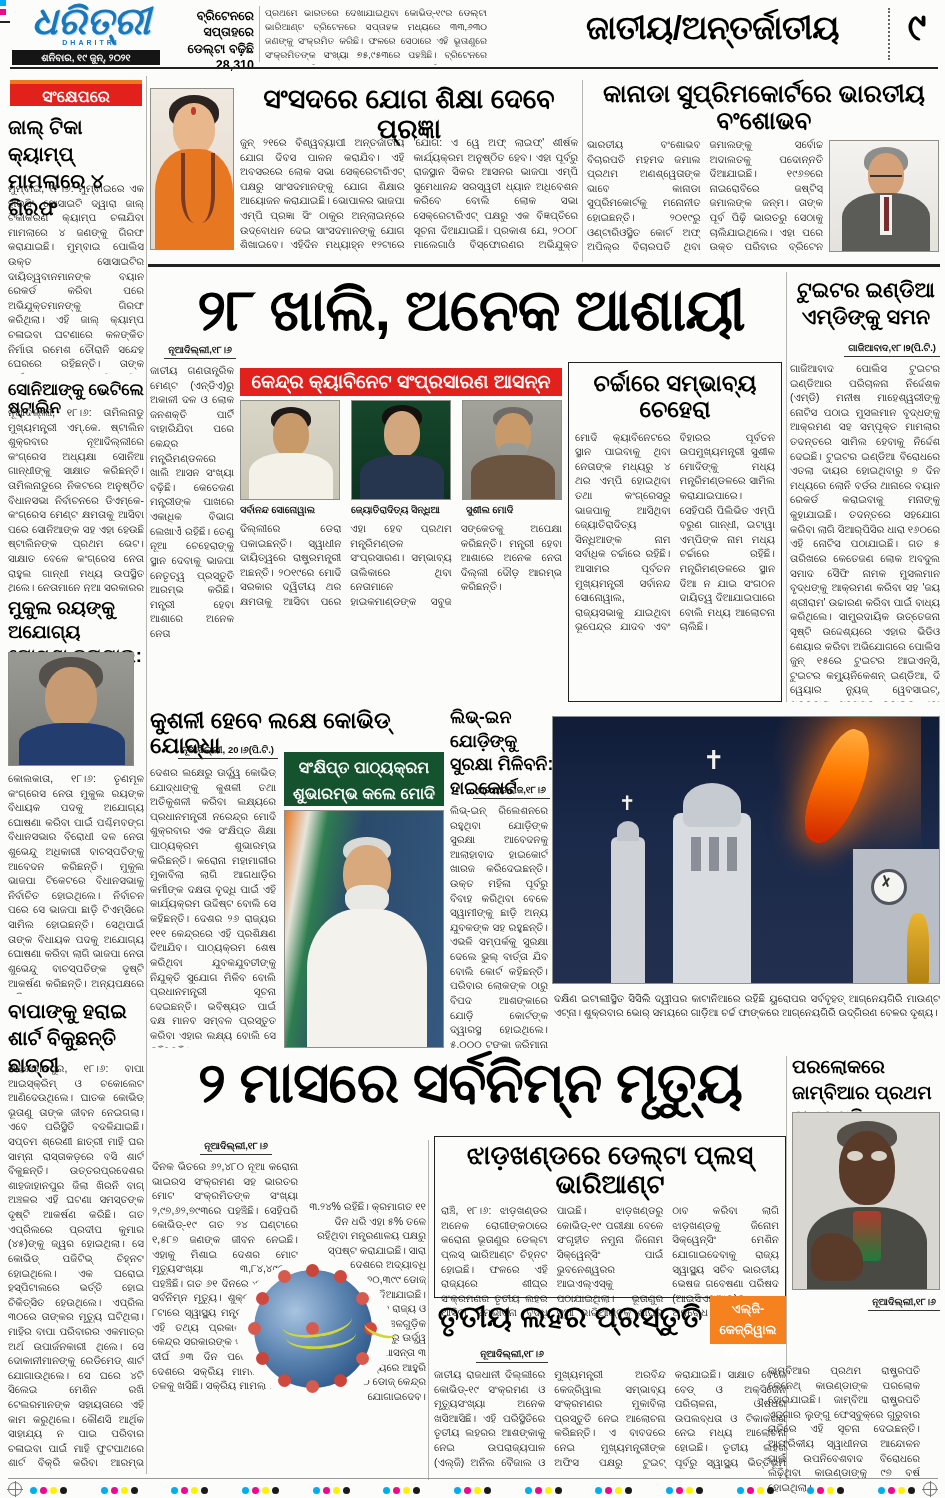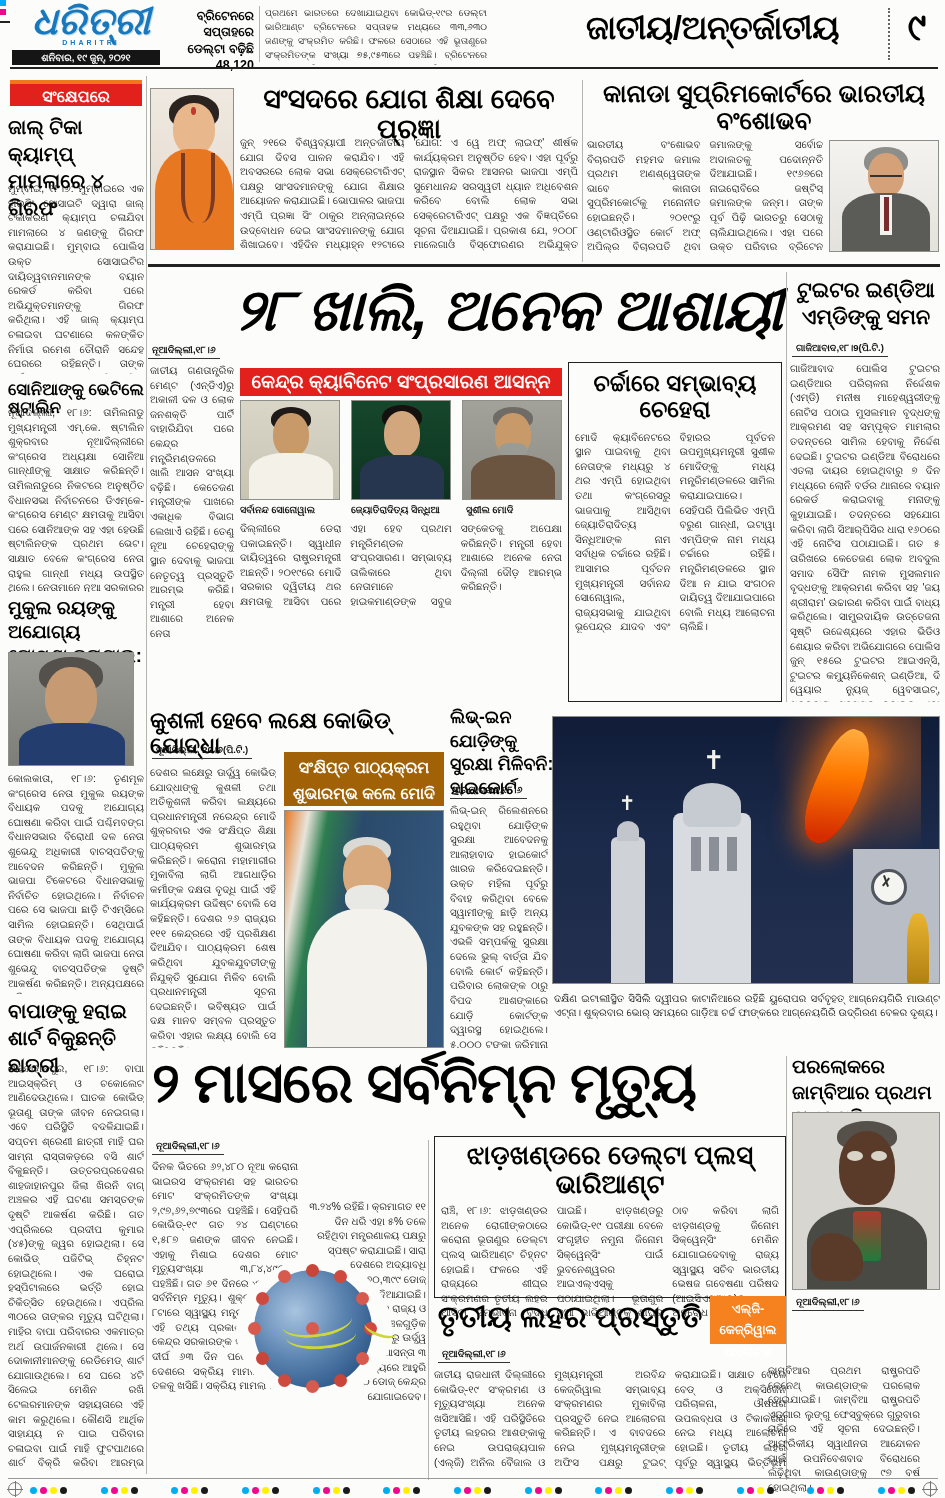--- a/index.html
+++ b/index.html
@@ -1,31 +1,31 @@
 <!DOCTYPE html>
 <html><head>
 <meta charset="utf-8">
 <style>
   html,body{margin:0;padding:0;background:#e8e8e4;}
   #page{position:relative;width:945px;height:1498px;margin:0 auto;background:#fcfcfa;
         font-family:"Liberation Sans","DejaVu Sans",sans-serif;color:#141414;overflow:hidden;}
   .abs{position:absolute;box-sizing:border-box;}
   .body-text{font-size:10.3px;line-height:1.42;text-align:justify;color:#181818;overflow:hidden;}
   .headline{font-weight:bold;color:#000;line-height:1.12;}
-  .dateline{font-weight:bold;font-size:9.5px;text-align:left;color:#111;}
+  .dateline{font-weight:bold;font-size:9.5px;text-align:right;color:#111;}
   .dateline .dl-inner{display:inline-block;border-bottom:1px solid #333;padding:0 4px 2px;}
   .vrule{border-left:1px solid #b5b5b0;}
   .hrule{background:#222;}
   .photo{overflow:hidden;border:1px solid #8f8f8a;background:#d8d6d0;}
   .p-head{position:absolute;border-radius:48% 48% 46% 46%;}
   .p-hair{position:absolute;border-radius:50% 50% 42% 42%;}
   .p-torso{position:absolute;border-radius:42% 42% 0 0;}
   .caption{font-size:10.2px;line-height:1.35;color:#111;text-align:justify;}
   .kicker-red{background:#e3211c;color:#fff;font-weight:bold;text-align:center;}
-  .kicker-blue{background:#a16207;color:#fff;font-weight:bold;text-align:center;}
+  .kicker-blue{background:#14532d;color:#fff;font-weight:bold;text-align:center;}
   .kicker-orange{background:#f5821f;color:#fff;font-weight:bold;text-align:center;}
   .boxed{border:1.5px solid #222;}
   .cols2{column-count:2;column-gap:9px;}
   .cols3{column-count:3;column-gap:9px;}
   .minicap{font-size:9.6px;font-weight:bold;text-align:left;color:#111;}
   #color-bar{position:absolute;left:30px;right:30px;bottom:3px;height:10px;display:flex;justify-content:space-between;align-items:center;}
   .dotgrp{display:flex;gap:3px;}
   .dot{width:7px;height:7px;border-radius:50%;display:inline-block;}
   .regmark{position:absolute;width:12px;height:12px;border:1px solid #777;border-radius:50%;}
   .regmark:before,.regmark:after{content:"";position:absolute;background:#777;}
@@ -45,21 +45,21 @@
   </div>
 
   <div class="abs" style="left:16px;top:2px;width:150px;height:48px;text-align:center;">
     <div style="font-size:38px;font-weight:bold;font-style:italic;color:#1878be;line-height:1.05;text-shadow:1px 1px 0 #bcd9ef;">ଧରିତ୍ରୀ</div>
     <div style="font-size:7px;font-weight:bold;letter-spacing:3px;color:#1878be;margin-top:-3px;">DHARITRI</div>
   </div>
   <div class="abs" style="left:12px;top:50px;width:148px;height:15px;background:#151515;color:#fff;
               font-size:9.8px;font-weight:bold;text-align:center;line-height:15px;">
     <span>ଶନିବାର, ୧୯ ଜୁନ୍, ୨୦୨୧</span>
   </div>
-  <div class="abs headline" style="left:166px;top:8px;width:88px;height:54px;font-size:12.5px;text-align:right;line-height:1.3;">ବ୍ରିଟେନରେ ସପ୍ତାହରେ ଡେଲ୍ଟା ବଢ଼ିଛି 48,120</div>
+  <div class="abs headline" style="left:166px;top:8px;width:88px;height:54px;font-size:12.5px;text-align:right;line-height:1.3;">ବ୍ରିଟେନରେ ସପ୍ତାହରେ ଡେଲ୍ଟା ବଢ଼ିଛି 28,310</div>
   <div class="abs vrule" style="left:259px;top:6px;height:56px;"></div>
   <div class="abs body-text" style="left:265px;top:7px;width:222px;height:58px;font-size:9.3px;line-height:1.5;">ପ୍ରଥମେ ଭାରତରେ ଦେଖାଯାଇଥିବା କୋଭିଡ୍-୧୯ର ଡେଲ୍ଟା ଭାରିଆଣ୍ଟ ବ୍ରିଟେନରେ ସପ୍ତାହକ ମଧ୍ୟରେ ୩୩,୬୩୦ ଜଣଙ୍କୁ ସଂକ୍ରମିତ କରିଛି। ଫଳରେ ସେଠାରେ ଏହି ଭୂତାଣୁରେ ସଂକ୍ରମିତଙ୍କ ସଂଖ୍ୟା ୭୫,୯୫୩ରେ ପହଞ୍ଚିଛି। ବ୍ରିଟେନରେ ମୋଟ ସଂକ୍ରମିତଙ୍କ ମଧ୍ୟରୁ ୯୯% ଡେଲ୍ଟା ଭାରିଆଣ୍ଟ ଦ୍ୱାରା ଆକ୍ରାନ୍ତ ବୋଲି କୁହାଯାଇଛି।</div>
   <div class="abs headline" style="left:545px;top:10px;width:335px;height:46px;font-size:33px;text-align:center;letter-spacing:-0.5px;">ଜାତୀୟ/ଅନ୍ତର୍ଜାତୀୟ</div>
   <div class="abs" style="left:888px;top:8px;height:52px;border-left:2px dotted #666;"></div>
   <div class="abs headline" style="left:894px;top:6px;width:46px;height:50px;font-size:38px;text-align:center;">୯</div>
   <div class="abs hrule" style="left:10px;top:67px;width:928px;height:2px;"></div>
 
   <div class="abs vrule" style="left:146px;top:76px;height:1398px;"></div>
 
   <div class="abs kicker-red" style="left:10px;top:80px;width:132px;height:26px;font-size:16px;line-height:26px;border-top:4px solid #f07818;">
@@ -101,21 +101,21 @@
     <div class="p-hair" style="left:34px;top:6px;width:44px;height:28px;background:#8d8d89;"></div>
     <div class="p-head" style="left:38px;top:12px;width:36px;height:44px;background:#d4a179;"></div>
     <div style="position:absolute;left:40px;top:26px;width:32px;height:8px;border-bottom:2px solid #333;"></div>
     <div class="p-torso" style="left:12px;top:52px;width:88px;height:58px;background:#5b5b58;"></div>
     <div style="position:absolute;left:50px;top:54px;width:12px;height:40px;background:#f2f2ee;"></div>
     <div style="position:absolute;left:54px;top:56px;width:5px;height:34px;background:#7a2c2c;"></div>
   </div>
 
   <div class="abs hrule" style="left:148px;top:264px;width:792px;height:3px;"></div>
 
-  <div class="abs headline" style="left:160px;top:278px;width:622px;height:88px;font-size:58px;text-align:right;letter-spacing:-1px;font-style:italic;">୨୮ ଖାଲି, ଅନେକ ଆଶାୟୀ</div>
+  <div class="abs headline" style="left:160px;top:278px;width:622px;height:88px;font-size:58px;text-align:center;letter-spacing:-1px;">୨୮ ଖାଲି, ଅନେକ ଆଶାୟୀ</div>
 
   <div class="abs dateline" style="left:148px;top:344px;width:88px;">
     <span class="dl-inner">ନୂଆଦିଲ୍ଲୀ,୧୮।୬</span>
   </div>
   <div class="abs kicker-red" style="left:240px;top:368px;width:322px;height:28px;font-size:19px;line-height:28px;">
     <span>କେନ୍ଦ୍ର କ୍ୟାବିନେଟ ସଂପ୍ରସାରଣ ଆସନ୍ନ</span>
   </div>
 
   <div class="abs body-text" style="left:150px;top:364px;width:84px;height:338px;">ଜାତୀୟ ଗଣତାନ୍ତ୍ରିକ ମେଣ୍ଟ (ଏନ୍‌ଡିଏ)ରୁ ଅକାଳୀ ଦଳ ଓ ଲୋକ ଜନଶକ୍ତି ପାର୍ଟି ବାହାରିଯିବା ପରେ କେନ୍ଦ୍ର ମନ୍ତ୍ରିମଣ୍ଡଳରେ ଖାଲି ଆସନ ସଂଖ୍ୟା ବଢ଼ିଛି। କେତେଜଣ ମନ୍ତ୍ରୀଙ୍କ ପାଖରେ ଏକାଧିକ ବିଭାଗ ଲେଖାଏଁ ରହିଛି। ତେଣୁ ନୂଆ ଚେହେରାଙ୍କୁ ସ୍ଥାନ ଦେବାକୁ ଭାଜପା ନେତୃତ୍ୱ ପ୍ରସ୍ତୁତି ଆରମ୍ଭ କରିଛି। ମନ୍ତ୍ରୀ ହେବା ଆଶାରେ ଅନେକ ନେତା</div>
 
@@ -189,21 +189,21 @@
     <span class="cross" style="left:150px;top:28px;font-size:26px;">✝</span>
 
     <div style="position:absolute;left:300px;top:132px;width:88px;height:136px;background:#b9bec6;"></div>
     <div style="position:absolute;left:318px;top:152px;width:30px;height:30px;background:#f4f4f0;border:3px solid #50555e;border-radius:50%;"></div>
     <div style="position:absolute;left:332px;top:160px;width:2px;height:10px;background:#333;transform:rotate(40deg);"></div>
     <div style="position:absolute;left:332px;top:158px;width:2px;height:12px;background:#333;transform:rotate(-20deg);"></div>
     <div style="position:absolute;left:354px;top:196px;width:22px;height:72px;background:linear-gradient(#e8b430,#b07f12);border-radius:40% 40% 10% 10%;"></div>
   </div>
   <div class="abs caption" style="left:554px;top:992px;width:386px;height:46px;">ଦକ୍ଷିଣ ଇଟାଲୀସ୍ଥିତ ସିସିଲି ଦ୍ୱୀପର କାଟାନିଆରେ ରହିଛି ୟୁରୋପର ସର୍ବବୃହତ୍ ଆଗ୍ନେୟଗିରି ମାଉଣ୍ଟ ଏଟ୍‌ନା। ଶୁକ୍ରବାର ଭୋର୍ ସମୟରେ ଗାଡ଼ିଆ ଚର୍ଚ୍ଚ ଫାଙ୍କରେ ଆଗ୍ନେୟଗିରି ଉଦ୍‌ଗିରଣ ବେଳର ଦୃଶ୍ୟ।</div>
 
-  <div class="abs headline" style="left:152px;top:1052px;width:636px;height:82px;font-size:56px;text-align:left;letter-spacing:-1px;">୨ ମାସରେ ସର୍ବନିମ୍ନ ମୃତ୍ୟୁ</div>
+  <div class="abs headline" style="left:152px;top:1052px;width:636px;height:82px;font-size:56px;text-align:center;letter-spacing:-1px;">୨ ମାସରେ ସର୍ବନିମ୍ନ ମୃତ୍ୟୁ</div>
 
   <div class="abs dateline" style="left:152px;top:1140px;width:120px;">
     <span class="dl-inner">ନୂଆଦିଲ୍ଲୀ,୧୮।୬</span>
   </div>
   <div class="abs body-text" style="left:152px;top:1160px;width:146px;height:326px;">ଦିନକ ଭିତରେ ୬୨,୪୮୦ ନୂଆ କରୋନା ଭାଇରସ ସଂକ୍ରମଣ ସହ ଭାରତର ମୋଟ ସଂକ୍ରମିତଙ୍କ ସଂଖ୍ୟା ୨,୯୭,୬୨,୭୯୩ରେ ପହଞ୍ଚିଛି। ସେହିପରି କୋଭିଡ୍-୧୯ ଗତ ୨୪ ଘଣ୍ଟାରେ ୧,୫୮୭ ଜଣଙ୍କ ଜୀବନ ନେଇଛି। ଏହାକୁ ମିଶାଇ ଦେଶର ମୋଟ ମୃତ୍ୟୁସଂଖ୍ୟା ୩,୮୪,୪୯୦ରେ ପହଞ୍ଚିଛି। ଗତ ୬୧ ଦିନରେ ଏହା ହେଉଛି ସର୍ବନିମ୍ନ ମୃତ୍ୟୁ। ଶୁକ୍ରବାର ସକାଳ ୮ଟାରେ ସ୍ୱାସ୍ଥ୍ୟ ମନ୍ତ୍ରଣାଳୟ ପକ୍ଷରୁ ଏହି ତଥ୍ୟ ପ୍ରକାଶ କରାଯାଇଛି। କେନ୍ଦ୍ର ସରକାରଙ୍କ ସୂଚନା ଅନୁସାରେ ଦୀର୍ଘ ୬୩ ଦିନ ପରେ ଶୁକ୍ରବାର ଦେଶରେ ସକ୍ରିୟ ମାମଲା ୮ ଲକ୍ଷ ତଳକୁ ଖସିଛି। ସକ୍ରିୟ ମାମଲା ୨.୬୮%</div>
   <div class="abs body-text" style="left:304px;top:1200px;width:122px;height:286px;text-align:right;">୩.୨୪% ରହିଛି। କ୍ରମାଗତ ୧୧ ଦିନ ଧରି ଏହା ୫% ତଳେ ରହିଥିବା ମନ୍ତ୍ରଣାଳୟ ପକ୍ଷରୁ ସ୍ପଷ୍ଟ କରାଯାଇଛି। ସାରା ଦେଶରେ ଅଦ୍ୟାବଧି ୨୬,୮୯,୬୦,୩୯୯ ଡୋଜ୍ ଭାକ୍ସିନ ଦିଆଯାଇଛି। ବର୍ତ୍ତମାନ ରାଜ୍ୟ ଓ କେନ୍ଦ୍ରଶାସିତ ଅଞ୍ଚଳଗୁଡ଼ିକ ପାଖରେ ୨.୫୮ କୋଟିରୁ ଊର୍ଦ୍ଧ୍ୱ ଟିକା ମହଜୁଦ ରହିଛି। ଆସନ୍ତା ୩ ଦିନ ମଧ୍ୟରେ ଆହୁରି ୧୯,୯୫,୬୭୦ ଡୋଜ୍ କେନ୍ଦ୍ର ଯୋଗାଇଦେବ।</div>
 
   <div class="abs" style="left:236px;top:1260px;width:156px;height:140px;background:#fcfcfa;border-radius:50%;">
     <div style="position:absolute;left:18px;top:10px;width:118px;height:118px;border-radius:50%;
                 background:radial-gradient(circle at 35% 35%,#a8c4e0,#5b83b0 45%,#2f5a8a 78%,#23456e);"></div>

